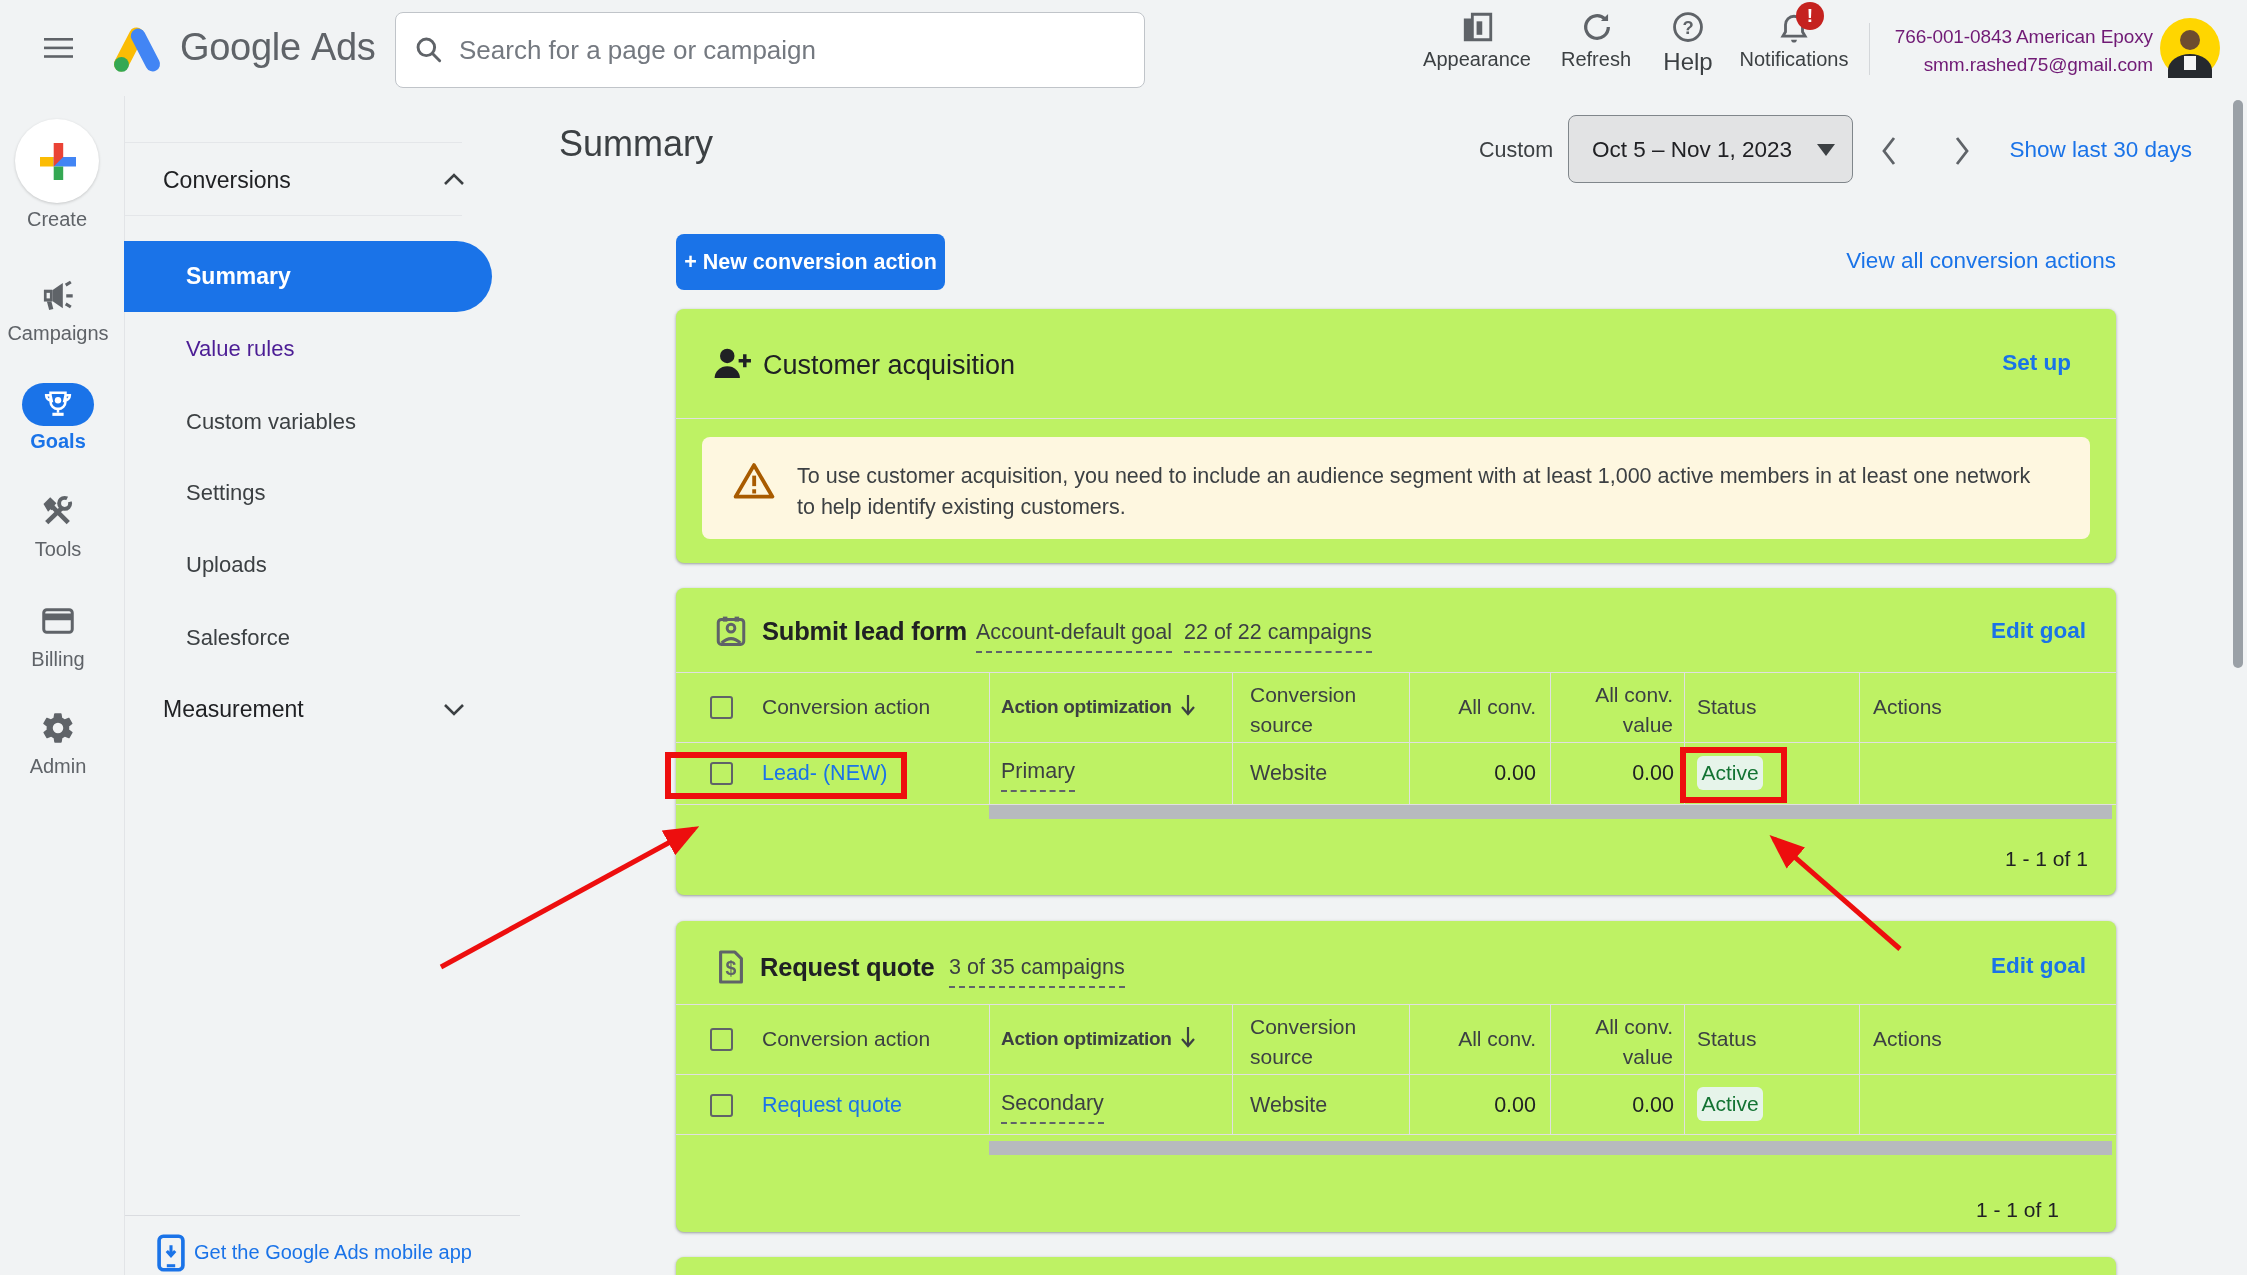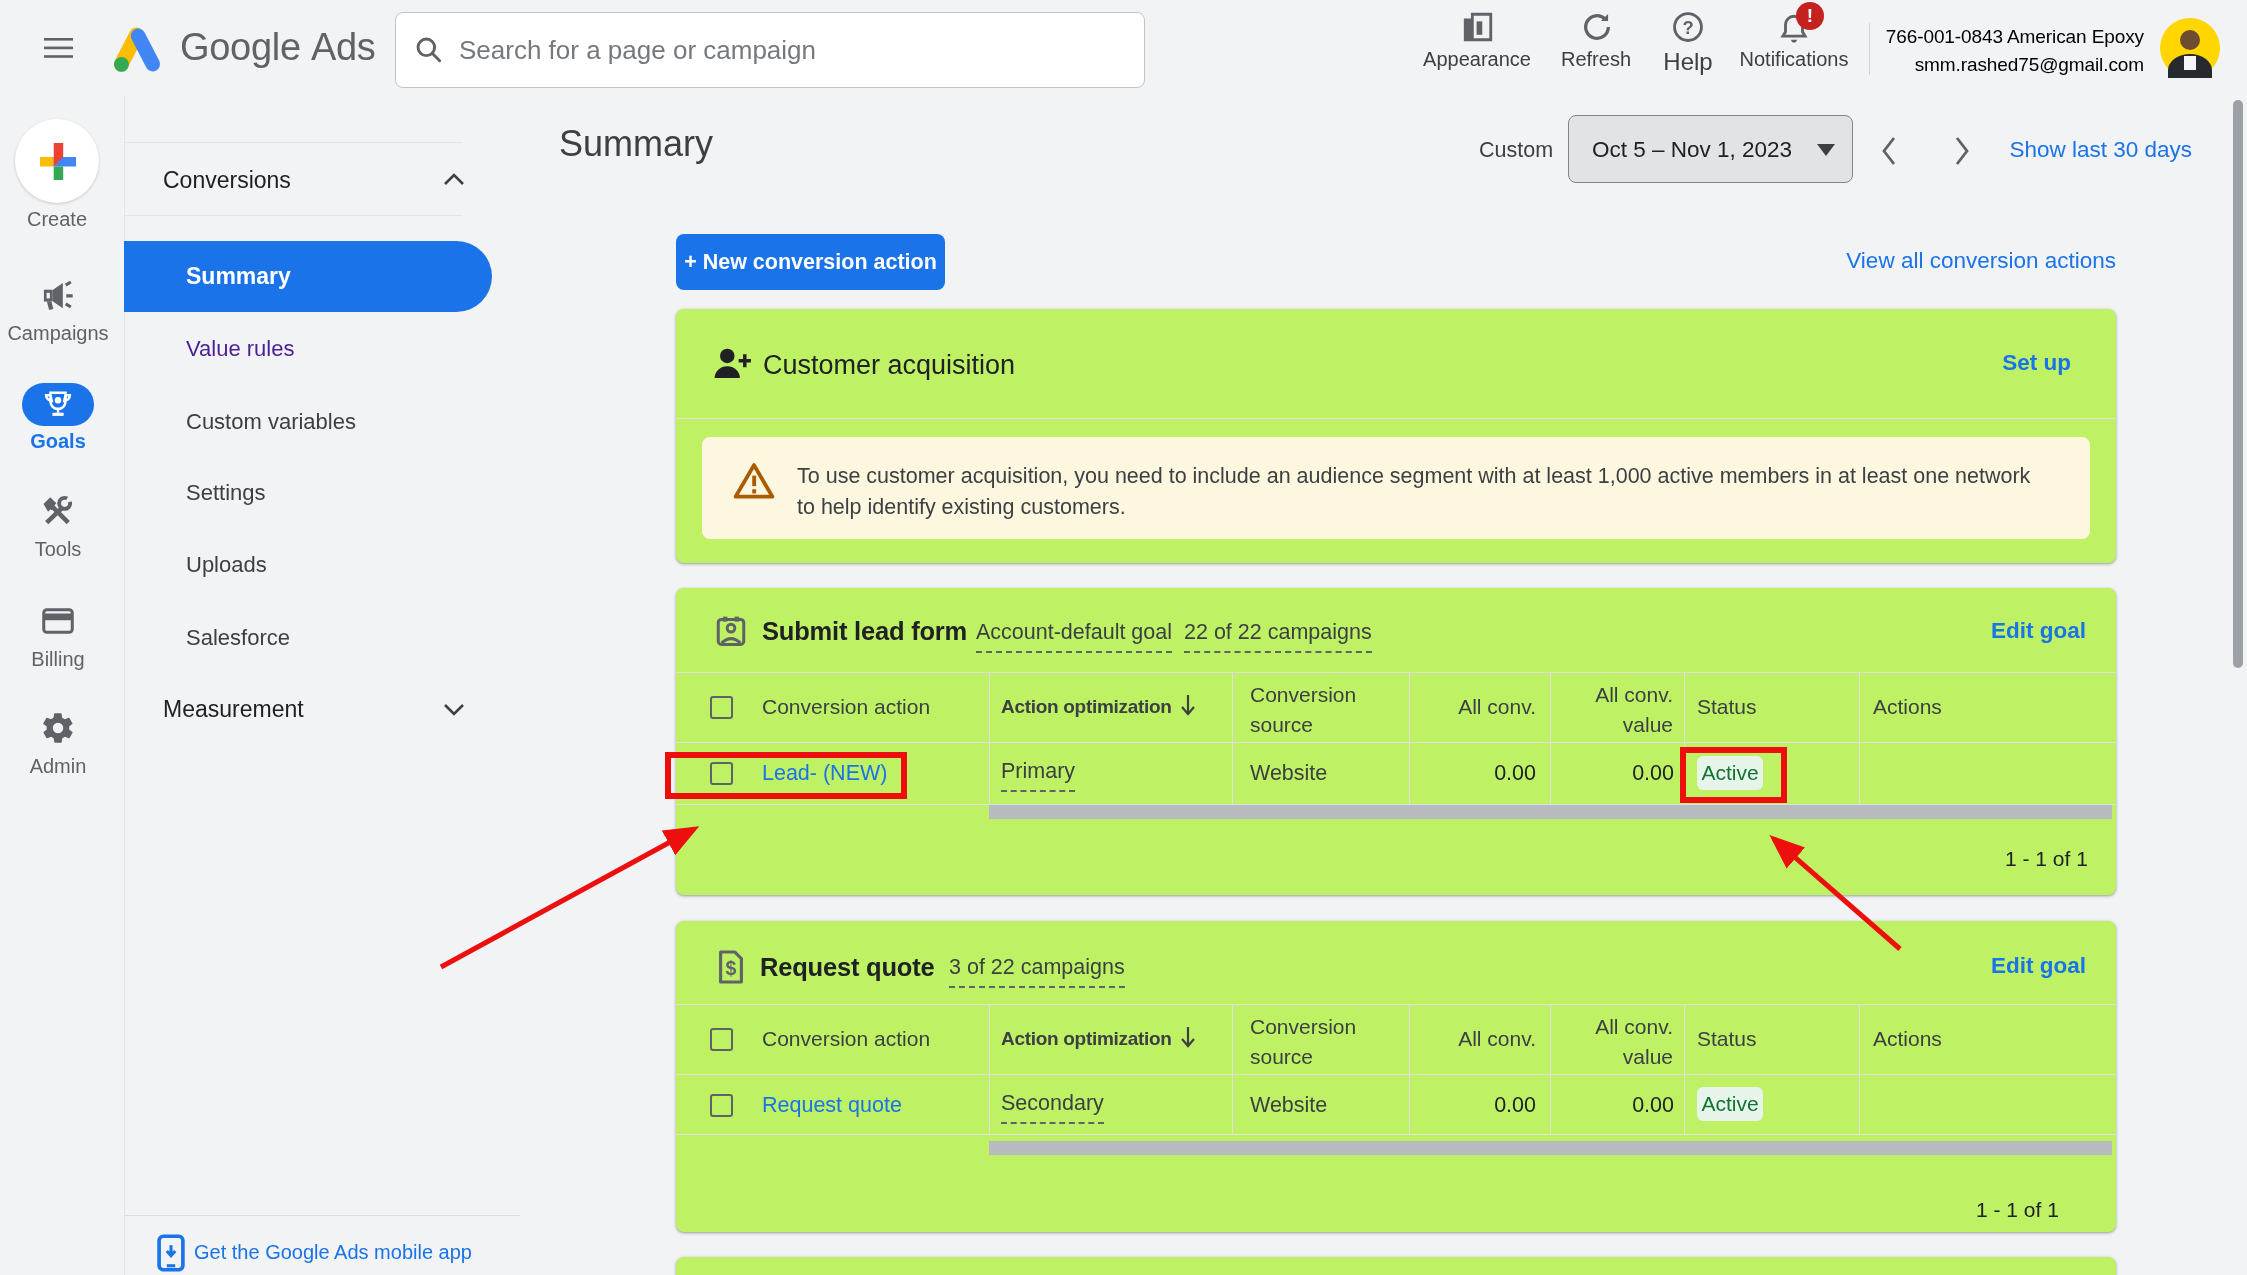--- a/index.html
+++ b/index.html
@@ -57,21 +57,21 @@
 
   <svg class="abs" style="left:1777px;top:12px" width="34" height="34" viewBox="0 0 24 24">
     <path d="M12 3 a6 6 0 0 1 6 6 v5 l1.8 3 H4.2 L6 14 V9 a6 6 0 0 1 6-6 Z" fill="none" stroke="#5f6368" stroke-width="2"></path>
     <path d="M10 19.5 a2 2 0 0 0 4 0 Z" fill="#5f6368"></path>
   </svg>
   <div class="abs" style="left:1796px;top:2px;width:28px;height:28px;border-radius:50%;background:#c5221f;color:#fff;font-size:19px;font-weight:bold;text-align:center;line-height:28px">!</div>
   <div class="abs" style="left:1714px;top:48px;width:160px;text-align:center;font-size:20px;color:#3c4043">Notifications</div>
 
   <div class="vline" style="left:1869px;top:23px;height:52px;background:#d4d7da"></div>
 
-  <div class="abs" style="right:103px;top:23px;text-align:right;font-size:19px;letter-spacing:-0.1px;color:#000000;line-height:27.5px;white-space:nowrap">766-001-0843 American Epoxy<br>smm.rashed75@gmail.com</div>
+  <div class="abs" style="right:94px;top:23px;text-align:right;font-size:19px;letter-spacing:-0.1px;color:#701a75;line-height:27.5px;white-space:nowrap">766-001-0843 American Epoxy<br>smm.rashed75@gmail.com</div>
 
   <svg class="abs" style="left:2160px;top:18px" width="60" height="60" viewBox="0 0 60 60">
     <circle cx="30" cy="30" r="30" fill="#ffd600"></circle>
     <circle cx="30" cy="22" r="10" fill="#6d4c2f"></circle>
     <path d="M8 52 a22 16 0 0 1 44 0 v8 H8 Z" fill="#26292e"></path>
     <path d="M24 38 h12 v14 h-12 Z" fill="#f5f5f5"></path>
   </svg>
 </div>
 
 <div id="leftrail">
@@ -233,21 +233,21 @@
   <div class="abs" style="left:313px;top:217px;width:1123px;height:14px;background:#b7babe"></div>
   <div class="abs" style="left:1329px;top:259px;font-size:21px;color:#202124">1 - 1 of 1</div>
 </div>
 
 <div class="card" style="left:676px;top:921px;width:1440px;height:311px">
   <svg class="abs" style="left:42px;top:29px" width="26" height="34" viewBox="0 0 20 26">
     <path d="M2 1.5 h11 l5 5 V24.5 H2 Z" fill="none" stroke="#5f6368" stroke-width="2.4" stroke-linejoin="round"></path>
     <text x="10" y="19.5" text-anchor="middle" font-size="15" font-weight="bold" fill="#5f6368" font-family="Liberation Sans">$</text>
   </svg>
   <div class="abs" style="left:84px;top:32px;font-size:25.5px;color:#202124;font-weight:bold;letter-spacing:-0.2px">Request quote</div>
-  <div class="abs dashu" style="left:273px;top:34px;font-size:21.5px;color:#3c4043">3 of 22 campaigns</div>
+  <div class="abs dashu" style="left:273px;top:34px;font-size:21.5px;color:#3c4043">3 of 35 campaigns</div>
   <div class="abs" style="right:30px;top:32px;font-size:22.5px;color:#1a73e8;font-weight:bold">Edit goal</div>
 
   <div class="hline" style="left:0;top:83px;width:1440px"></div>
   <div class="hline" style="left:0;top:153px;width:1440px"></div>
   <div class="hline" style="left:0;top:213px;width:1440px"></div>
   <div class="vline" style="left:313px;top:83px;height:130px"></div>
   <div class="vline" style="left:556px;top:83px;height:130px"></div>
   <div class="vline" style="left:733px;top:83px;height:130px"></div>
   <div class="vline" style="left:874px;top:83px;height:130px"></div>
   <div class="vline" style="left:1008px;top:83px;height:130px"></div>

